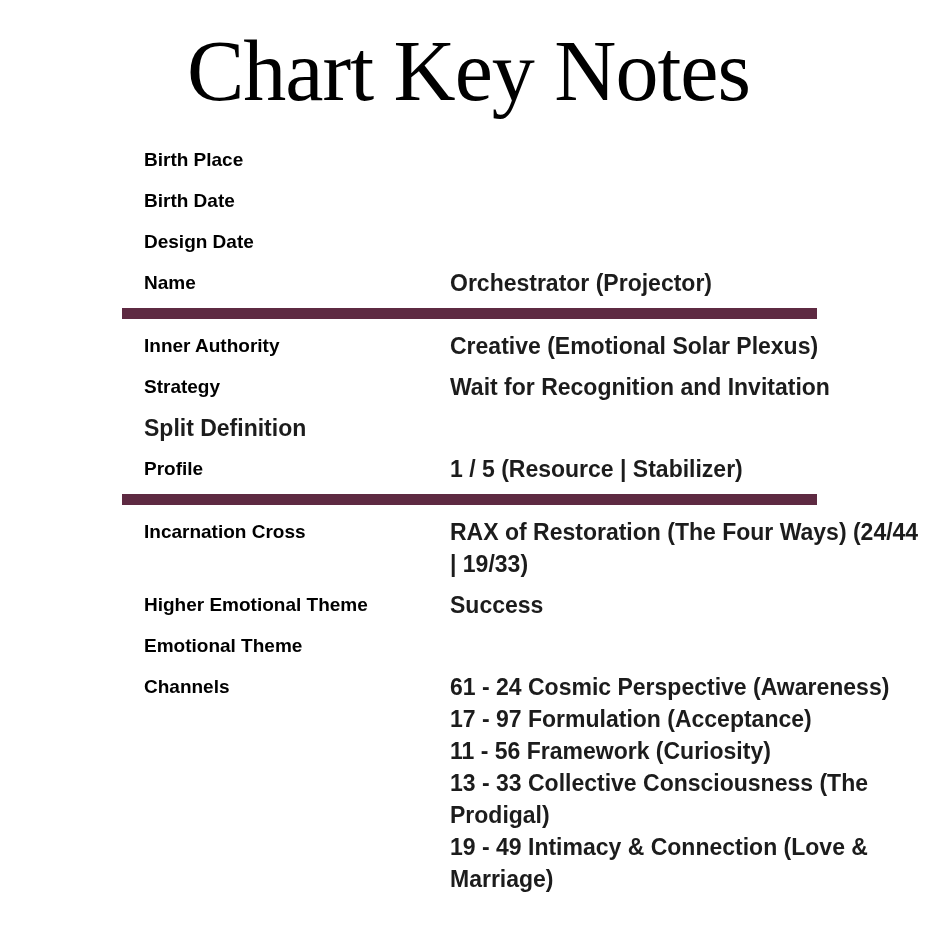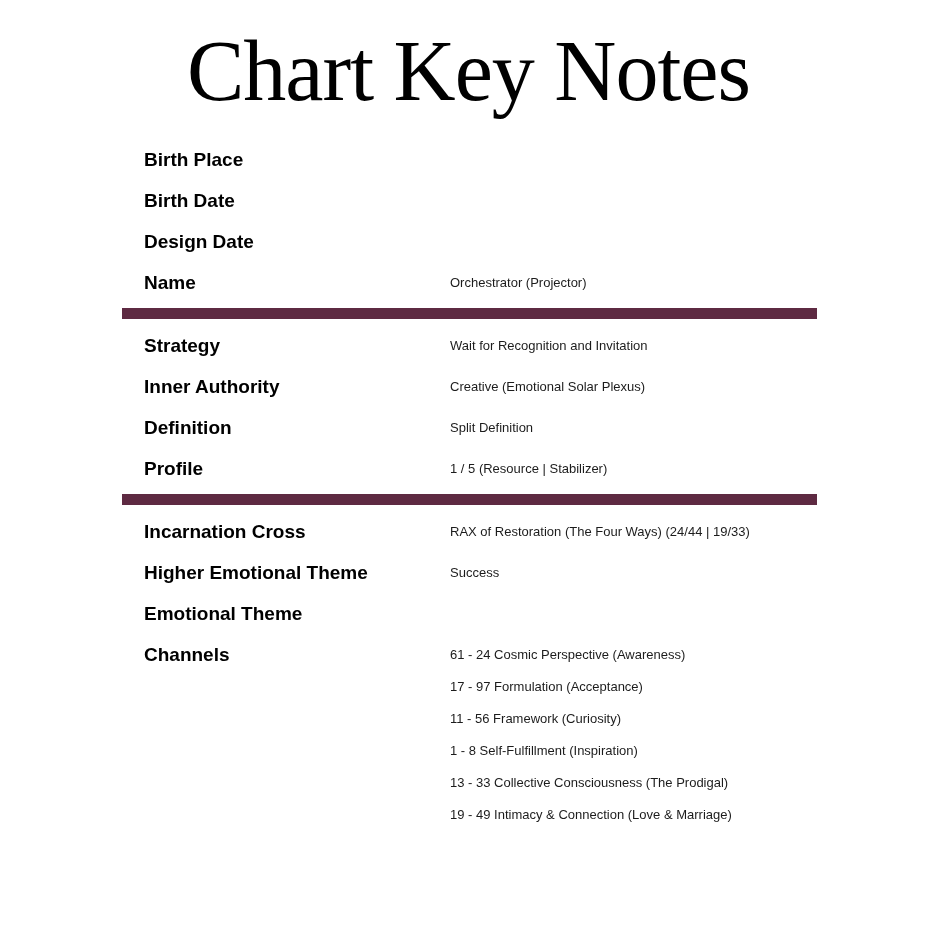--- a/index.html
+++ b/index.html
@@ -44,22 +44,22 @@
     box-sizing: border-box;
     padding-right: 12px;
     font-weight: 700;
     font-size: 19px;
     line-height: 32px;
     color: #000000;
   }
   .value {
     width: 470px;
     max-width: 470px;
-    font-weight: 400;
-    font-size: 13px;
+    font-weight: 700;
+    font-size: 23px;
     line-height: 32px;
     color: #1c1c1c;
   }
   .value-line {
     line-height: 32px;
   }
   .divider {
     height: 11px;
     width: 695px;
     margin: 6px 0 11px 122px;
@@ -85,33 +85,32 @@
         <div class="value"></div>
       </div>
       <div class="row">
         <div class="label">Name</div>
         <div class="value">
           <div class="value-line">Orchestrator (Projector)</div>
         </div>
       </div>
       <div class="divider" style="background: rgb(94, 42, 66);"></div>
       <div class="row">
+        <div class="label">Inner Authority</div>
+        <div class="value">
+          <div class="value-line">Creative (Emotional Solar Plexus)</div>
+        </div>
+      </div>
+      <div class="row">
         <div class="label">Strategy</div>
         <div class="value">
           <div class="value-line">Wait for Recognition and Invitation</div>
         </div>
       </div>
       <div class="row">
-        <div class="label">Inner Authority</div>
-        <div class="value">
-          <div class="value-line">Creative (Emotional Solar Plexus)</div>
-        </div>
-      </div>
-      <div class="row">
-        <div class="label">Definition</div>
         <div class="value">
           <div class="value-line">Split Definition</div>
         </div>
       </div>
       <div class="row">
         <div class="label">Profile</div>
         <div class="value">
           <div class="value-line">1 / 5 (Resource | Stabilizer)</div>
         </div>
       </div>
@@ -130,19 +129,18 @@
       </div>
       <div class="row">
         <div class="label">Emotional Theme</div>
       </div>
       <div class="row">
         <div class="label">Channels</div>
         <div class="value">
           <div class="value-line">61 - 24 Cosmic Perspective (Awareness)</div>
           <div class="value-line">17 - 97 Formulation (Acceptance)</div>
           <div class="value-line">11 - 56 Framework (Curiosity)</div>
-          <div class="value-line">1 - 8 Self-Fulfillment (Inspiration)</div>
           <div class="value-line">13 - 33 Collective Consciousness (The Prodigal)</div>
           <div class="value-line">19 - 49 Intimacy &amp; Connection (Love &amp; Marriage)</div>
         </div>
       </div>
     </div>
 </div>
 
 </body></html>

